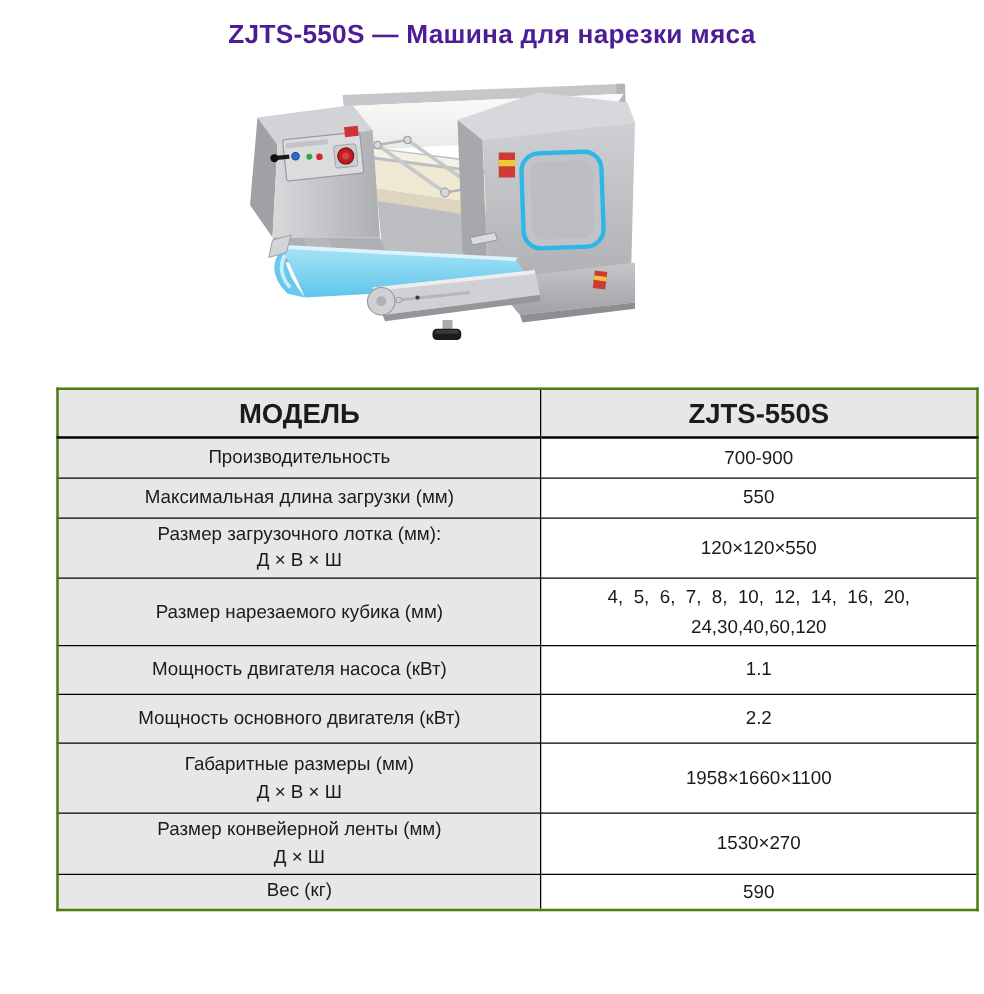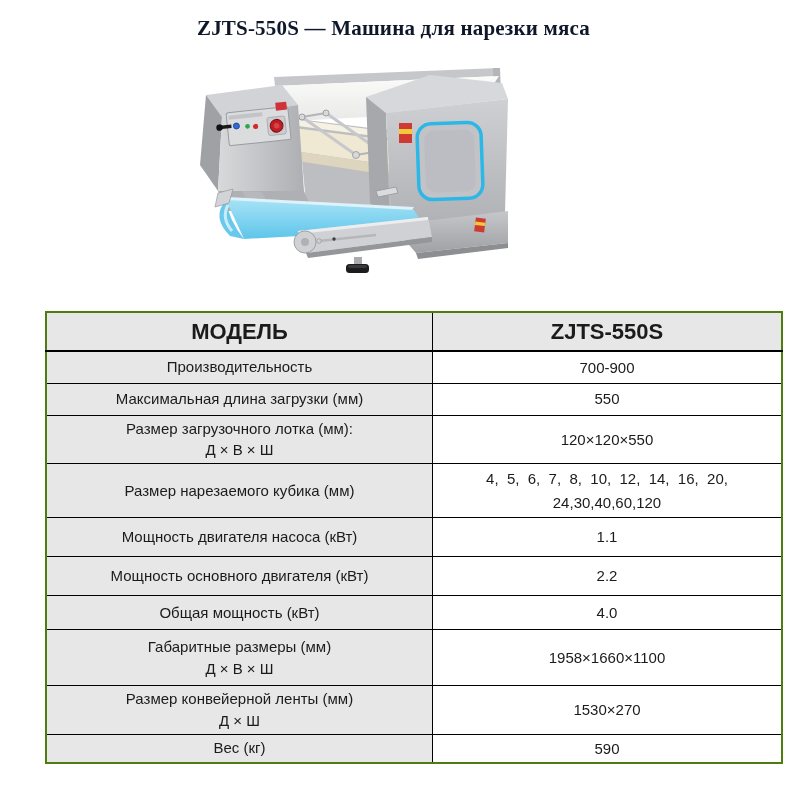--- a/index.html
+++ b/index.html
@@ -7,23 +7,22 @@
     width:787px;height:795px;
     font-family:"Liberation Sans",sans-serif;
     color:#1b1b1b;
     overflow:hidden;
   }
   .page-title{
     margin:16px 0 0 0;
     text-align:center;
     font-size:21px;
     font-weight:bold;
-    color:#0f172a;
+    color:#4c1d95;
     letter-spacing:.2px;
-    font-family:Liberation Serif, serif;
   }
   .product-image{
     width:330px;
     margin:20px 0 0 178px;
   }
   .product-image svg{display:block;width:330px;height:224px;}
   table.specs{
     border-collapse:collapse;
     width:697px;
     margin:26px 0 0 45px;
@@ -214,24 +213,20 @@
 24,30,40,60,120</td>
     </tr>
     <tr class="r-5">
       <td class="label-cell">Мощность двигателя насоса (кВт)</td>
       <td class="value-cell">1.1</td>
     </tr>
     <tr class="r-6">
       <td class="label-cell">Мощность основного двигателя (кВт)</td>
       <td class="value-cell">2.2</td>
     </tr>
-    <tr class="r-7">
-      <td class="label-cell">Общая мощность (кВт)</td>
-      <td class="value-cell">4.0</td>
-    </tr>
     <tr class="r-8">
       <td class="label-cell">Габаритные размеры (мм)
 Д × В × Ш</td>
       <td class="value-cell">1958×1660×1100</td>
     </tr>
     <tr class="r-9">
       <td class="label-cell">Размер конвейерной ленты (мм)
 Д × Ш</td>
       <td class="value-cell">1530×270</td>
     </tr>

